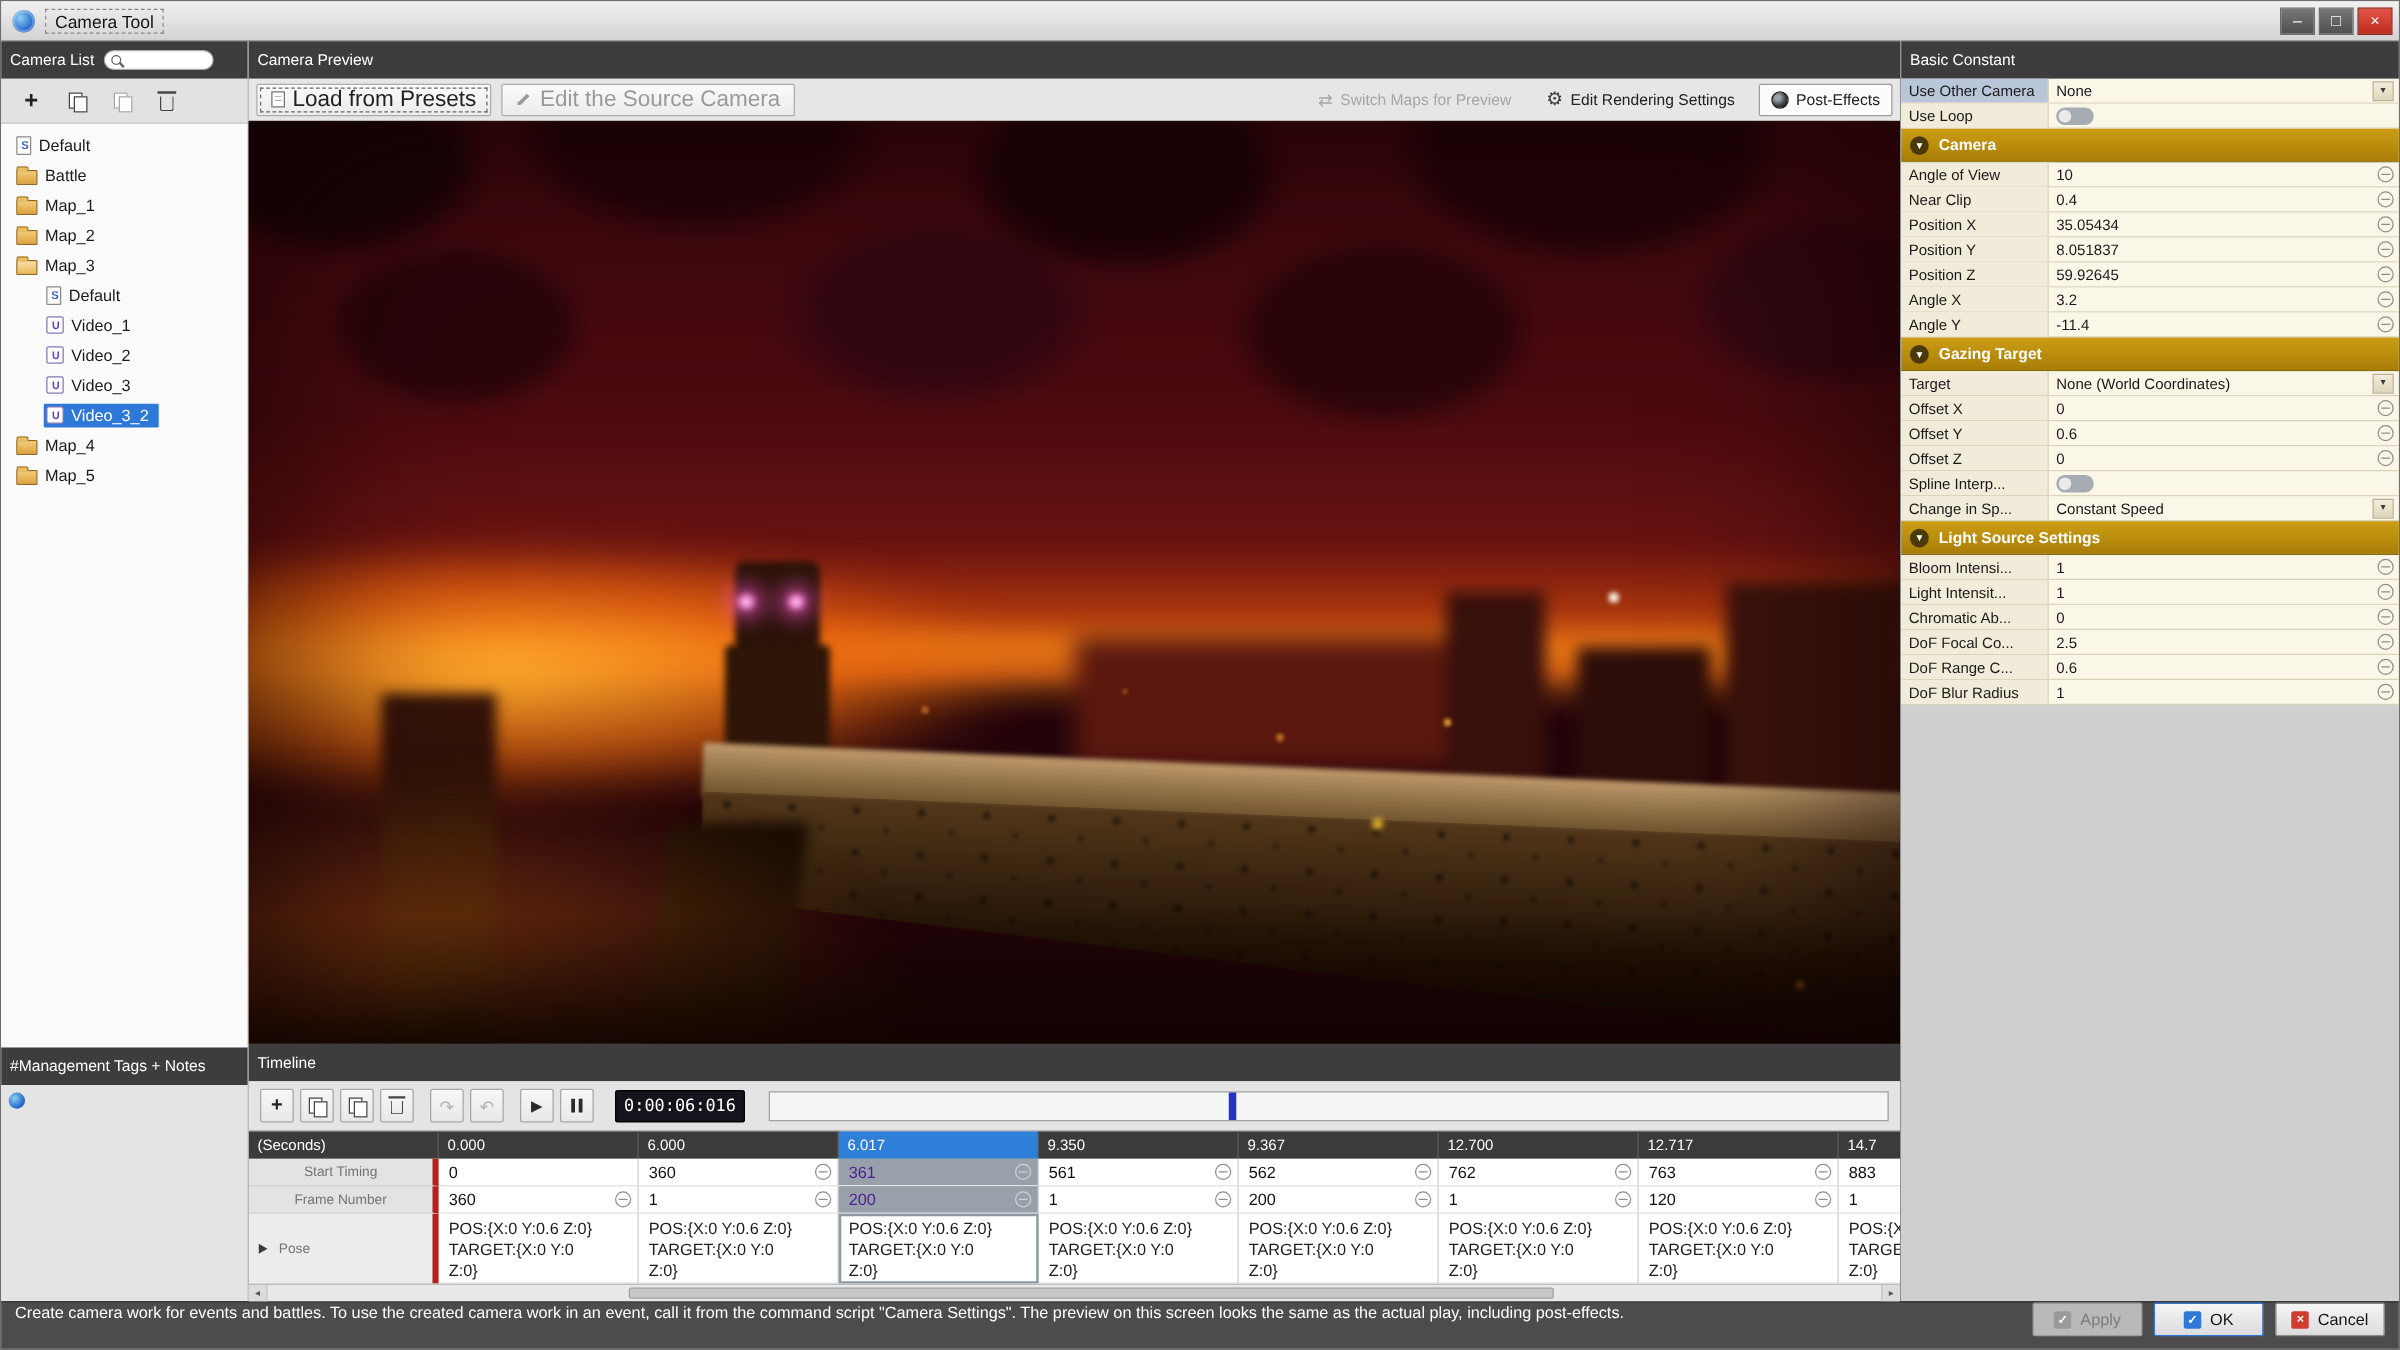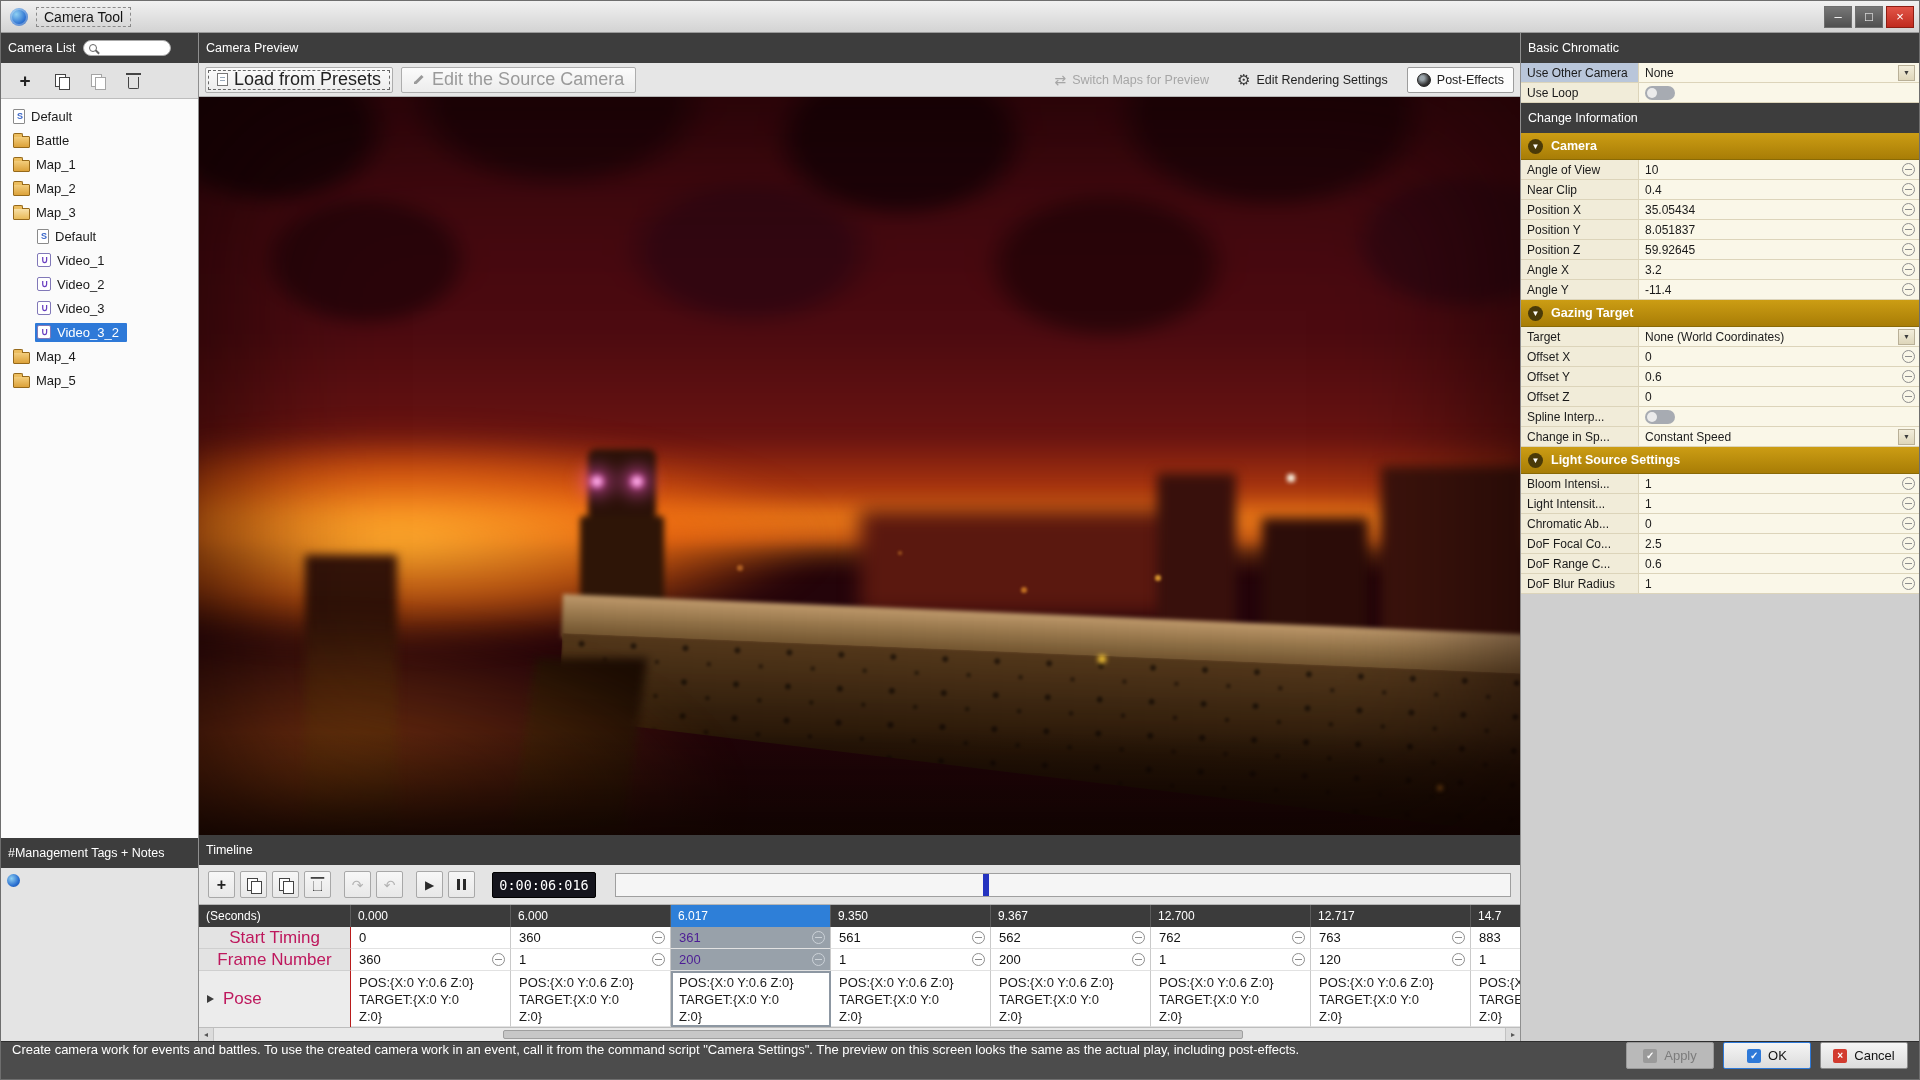--- a/index.html
+++ b/index.html
@@ -136,21 +136,21 @@
   .pause-bars i{width:3px;height:11px;background:#2a2a2a;display:block}
   .time-display{width:104px;height:26px;margin-left:12px;background:#14141c;color:#fff;font-family:"DejaVu Sans Mono",monospace;font-size:13.5px;display:flex;align-items:center;justify-content:center;border:1px solid #000;border-radius:2px;flex:0 0 104px}
   .scrub-track{flex:1;height:24px;margin-left:14px;background:#f5f5f5;border:1px solid #9f9f9f;position:relative}
   .playhead{position:absolute;left:41%;top:0;bottom:0;width:6px;background:#2433c0;cursor:ew-resize}
   .tl-table{flex:0 0 122px;overflow:hidden;background:#bfbfbf}
   .tl-row{display:flex;height:22px}
   .lab{flex:0 0 152px;overflow:hidden}
   .tl-cell{flex:0 0 160px;overflow:hidden}
   .tl-head .lab,.tl-head .tl-cell{background:#3b3b3b;color:#fff;font-size:12px;border-right:1px solid #5c5c5c;display:flex;align-items:center;padding:0 7px}
   .tl-head .tl-cell.sel{background:#2e7fd8}
-  .tl-val .lab{background:#e3e3e3;display:flex;align-items:center;justify-content:center;font-size:17px;color:#be185d;border-right:1px solid #b91c1c;border-bottom:1px solid #cfcfcf}
+  .tl-val .lab{background:#e3e3e3;display:flex;align-items:center;justify-content:center;font-size:11px;color:#737373;border-right:5px solid #b91c1c;border-bottom:1px solid #cfcfcf}
   .tl-val .tl-cell{background:#fff;display:flex;align-items:center;padding:0 5px 0 8px;font-size:13px;border-right:1px solid #c9c9c9;border-bottom:1px solid #e2e2e2}
   .tl-cell .v{flex:1;overflow:hidden;white-space:nowrap}
   .kf{width:13px;height:13px;border:1px solid #8e8e8e;border-radius:50%;position:relative;flex:0 0 13px;cursor:pointer;background:transparent}
   .kf::after{content:"";position:absolute;left:2px;right:2px;top:5px;height:1px;background:#8e8e8e}
   .tl-val .tl-cell.selc{background:#98a1aa;color:#4c1d95}
   .tl-cell.selc .kf{border-color:#ccd2d8}.tl-cell.selc .kf::after{background:#ccd2d8}
   .tl-pose{height:56px}
   .tl-pose .lab{justify-content:flex-start;padding-left:8px;gap:9px;background:#ececec;border-bottom:none}
   .expander{width:0;height:0;border-left:7px solid #3c3c3c;border-top:4.5px solid transparent;border-bottom:4.5px solid transparent}
   .pose-cell{white-space:pre-line;font-size:11.5px;line-height:1.3;align-items:flex-start !important;padding-top:4px !important;color:#1c1c1c}
@@ -509,40 +509,37 @@
       </div>
       <div class="tl-scroll">
         <span class="scroll-arrow">◂</span>
         <div class="scroll-thumb"></div>
         <span class="scroll-arrow right">▸</span>
       </div>
     </div>
 
     <div class="right-panel">
       <div class="panel-title">
-        <span>Basic Chromatic</span>
+        <span>Basic Constant</span>
       </div>
 
       <div class="prop-row">
         <div class="prop-label hl">Use Other Camera</div>
         <div class="prop-value">
           <span class="val">None</span>
           <span class="dd-btn">▼</span>
         </div>
       </div>
       <div class="prop-row">
         <div class="prop-label">Use Loop</div>
         <div class="prop-value">
             <span class="toggle"></span>
           </div>
       </div>
 
-      <div class="panel-title">
-        <span>Change Information</span>
-      </div>
 
       <div class="gold">
         <span class="gold-chevron">▼</span>
         <span>Camera</span>
       </div>
       <div class="prop-row">
         <div class="prop-label">Angle of View</div>
         <div class="prop-value">
             <span class="val">10</span>
             <span class="kf"></span>

